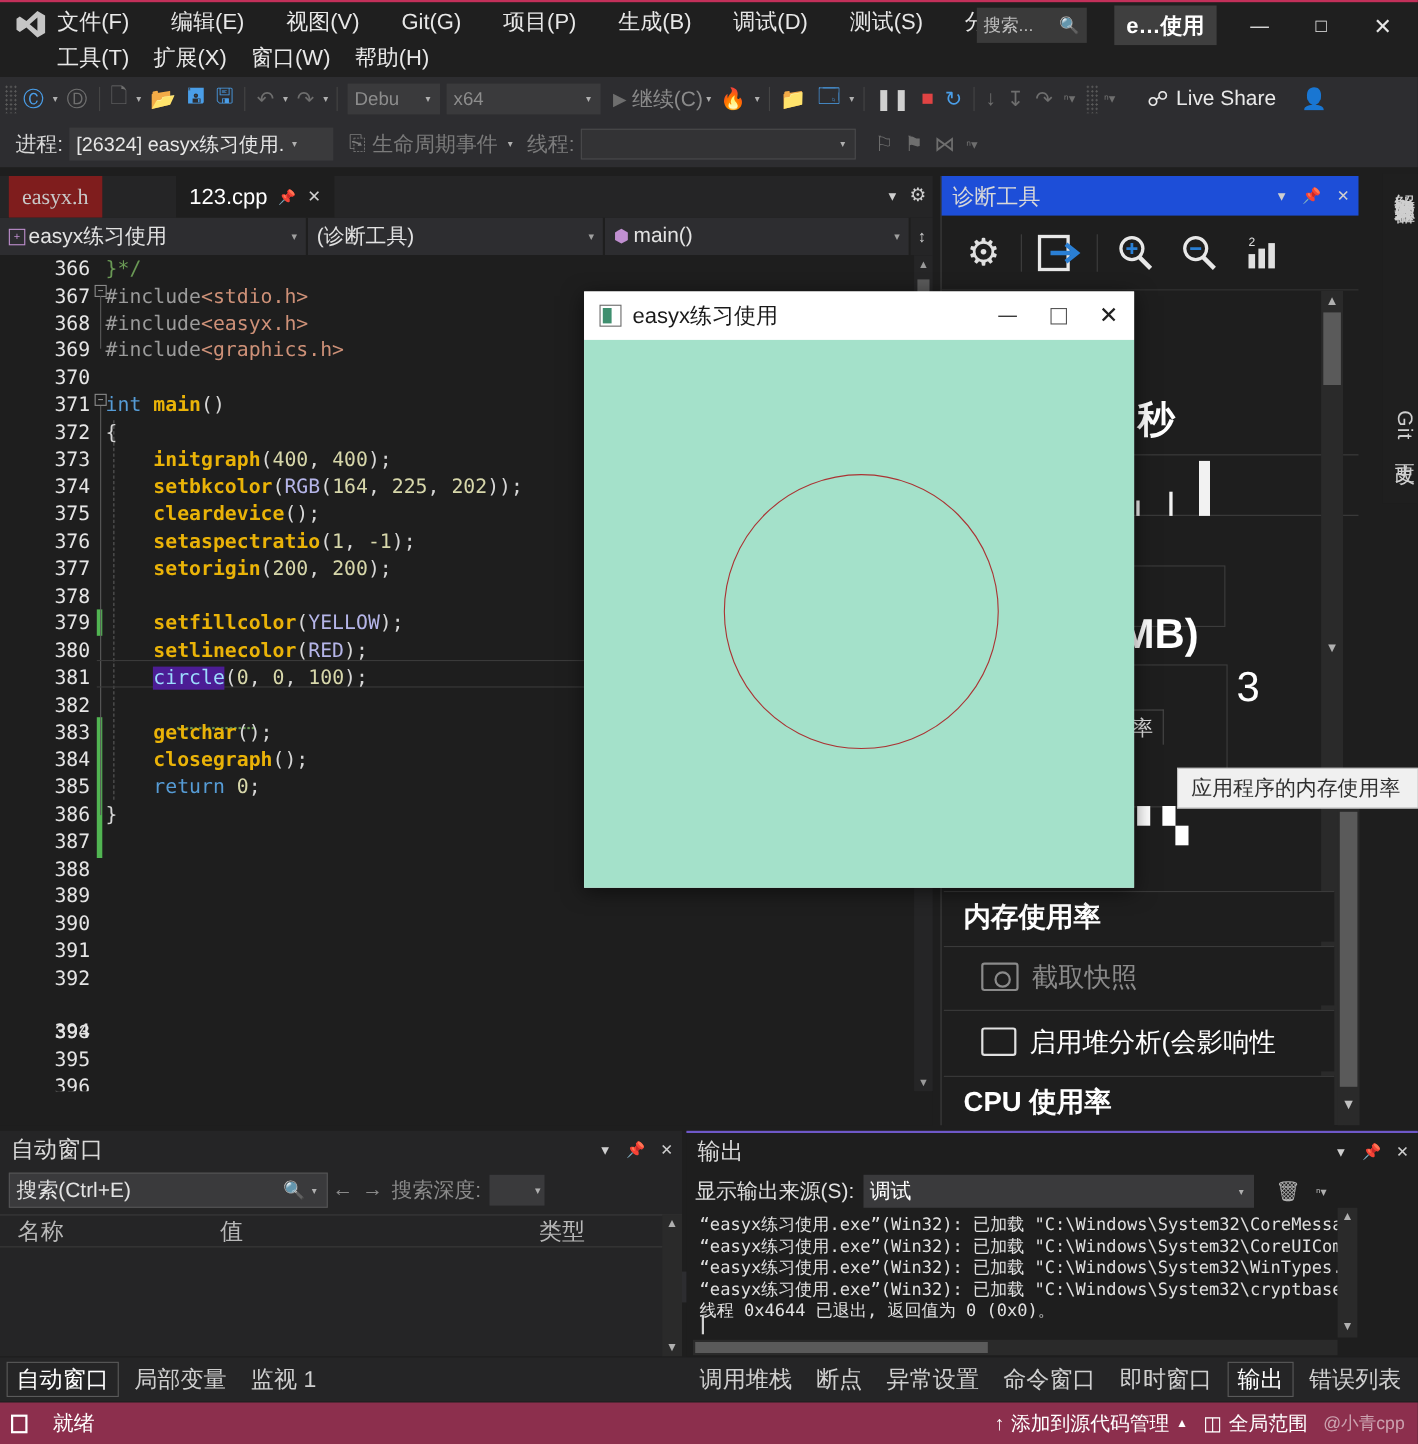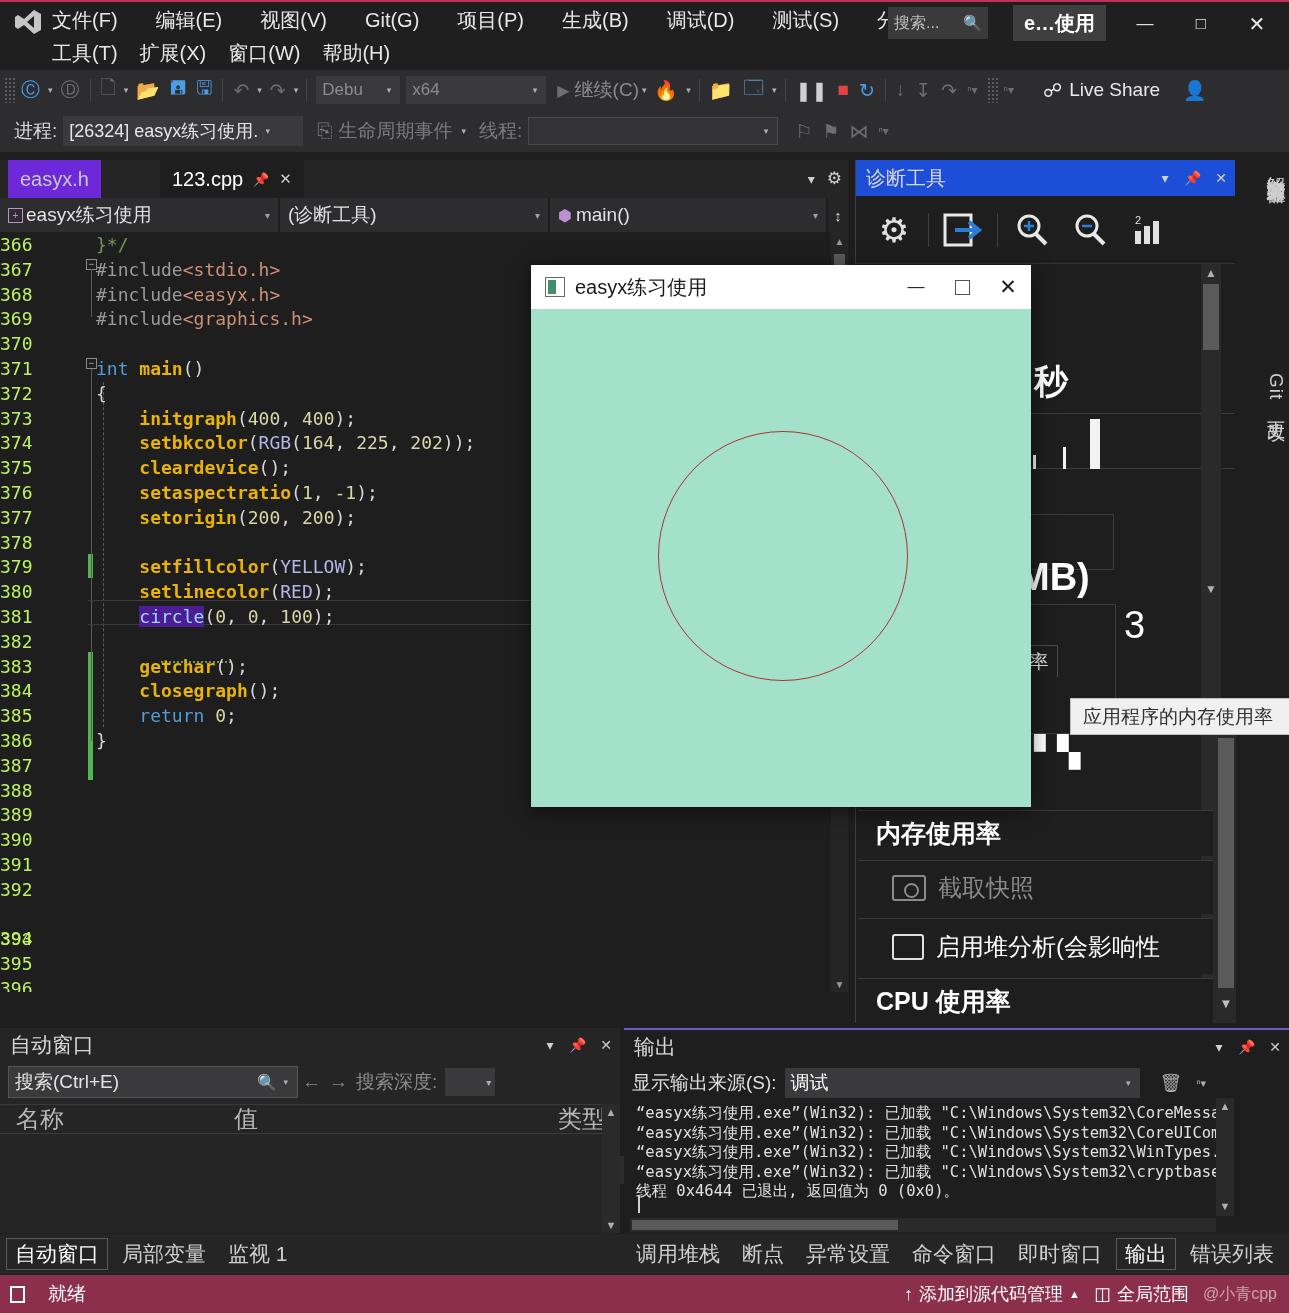--- a/index.html
+++ b/index.html
@@ -72,41 +72,41 @@
                 font-size: 18px; display: flex; align-items: center; padding: 0 6px; gap: 4px; }
   .lifecycle { color: #7b7b7b; font-size: 19px; display: flex; align-items: center; gap: 6px; }
   .thread-combo { width: 250px; height: 28px; background: #333335; border: 1px solid #4a4a4c;
                   display: flex; align-items: center; justify-content: flex-end; padding-right: 6px; }
 
   
   .editor-wrap { position: absolute; left: 0; top: 160px; width: 848px; height: 863px; background: #1e1e1e; }
   .tabstrip { position: absolute; left: 0; top: 0; width: 848px; height: 38px; background: #252526; }
   .tab { position: absolute; top: 0; height: 38px; display: flex; align-items: center;
          padding: 0 12px; font-size: 20px; color: #c8c8c8; }
-  .tab.inactive { left: 8px; background: #6d28d9; }
+  .tab.inactive { left: 8px; background: #7f1d1d; font-family: Liberation Serif, serif; }
   .tab.active { left: 160px; background: #1e1e1e; color: #ffffff; gap: 10px; }
   .tab .pin { font-size: 13px; color: #b5b5b5; }
   .tab .x { font-size: 15px; color: #cfcfcf; }
   .tabstrip-right { position: absolute; right: 6px; top: 8px; display: flex; gap: 12px; align-items: center; }
   .tabstrip-right span { color: #cfcfcf; font-size: 14px; }
 
   .navbar { position: absolute; left: 0; top: 38px; width: 848px; height: 34px;
             background: #252526; display: flex; align-items: stretch; }
   .nav-combo { height: 34px; background: #2d2d30; border-right: 2px solid #1e1e1e;
                display: flex; align-items: center; padding: 0 8px; color: #e2e2e2; font-size: 19px;
                justify-content: space-between; }
   .nav-combo .cv { color: #a0a0a0; font-size: 10px; }
   .nav-icon-sq { width: 15px; height: 15px; border: 1px solid #c08fd0; color: #c08fd0;
                  font-size: 10px; line-height: 13px; text-align: center; margin-right: 3px; }
   .nav-icon-cube { color: #c08fd0; font-size: 16px; margin-right: 4px; }
 
   .code-area { position: absolute; left: 0; top: 72px; width: 848px; height: 760px;
                background: #1e1e1e; overflow: hidden; }
-  .gutter-num { position: absolute; left: 0; width: 82px; text-align: left;
-                color: #bef264; font-family: "DejaVu Sans Mono", monospace; font-size: 18px; }
+  .gutter-num { position: absolute; left: 0; width: 82px; text-align: right;
+                color: #e5e5e5; font-family: "DejaVu Sans Mono", monospace; font-size: 18px; }
   .code-line { position: absolute; left: 96px; white-space: pre;
                font-family: "DejaVu Sans Mono", monospace; font-size: 18px; color: #d6d6d6; }
   .chg-bar { position: absolute; left: 88px; width: 5px; background: #51b552; }
   .k-blue { color: #569cd6; }
   .k-str { color: #ce9178; }
   .k-macro { color: #b5b5e8; }
   .k-num { color: #d7d7aa; }
   .k-fn { color: #eab308; font-weight: bold; }
   .k-cmt { color: #6a9955; }
   .k-pp { color: #9b9b9b; }
@@ -192,21 +192,21 @@
   .dock-btn { color: #cfcfcf; font-size: 14px; width: 28px; text-align: center; }
   .autos-search { position: absolute; left: 8px; top: 38px; width: 290px; height: 32px;
                   background: #3a3a3c; border: 1px solid #555; display: flex; align-items: center;
                   padding: 0 6px; color: #e2e2e2; font-size: 19px; justify-content: space-between; }
   .depth-row { position: absolute; left: 302px; top: 40px; display: flex; align-items: center; gap: 8px;
                color: #8a8a8a; font-size: 19px; }
   .depth-combo { width: 50px; height: 28px; background: #3a3a3c; display: flex; align-items: center;
                  justify-content: flex-end; padding-right: 4px; color: #b0b0b0; font-size: 10px; }
   .autos-cols { position: absolute; left: 0; top: 76px; width: 620px; height: 30px;
                 border-top: 1px solid #3a3a3a; border-bottom: 1px solid #3a3a3a;
-                display: flex; align-items: center; color: #b8b8b8; font-size: 24px; gap: 34px; }
+                display: flex; align-items: center; color: #b8b8b8; font-size: 21px; }
 
   .output { position: absolute; left: 624px; top: 1028px; width: 665px; height: 205px; background: #1e1e1e;
             border-top: 2px solid #6e58c8; }
   .out-source { position: absolute; left: 632px; top: 1068px; display: flex; align-items: center; gap: 8px; }
   .out-lbl { color: #e0e0e0; font-size: 19px; }
   .out-combo { width: 355px; height: 30px; background: #3a3a3c; color: #ffffff; font-size: 19px;
                display: flex; align-items: center; padding: 0 6px; justify-content: space-between; }
   .out-text { position: absolute; left: 636px; top: 1104px; width: 580px; height: 105px;
               overflow: hidden; font-family: "DejaVu Sans Mono", monospace;
               font-size: 15.5px; line-height: 19.5px; color: #e0e0e0; white-space: pre; }

